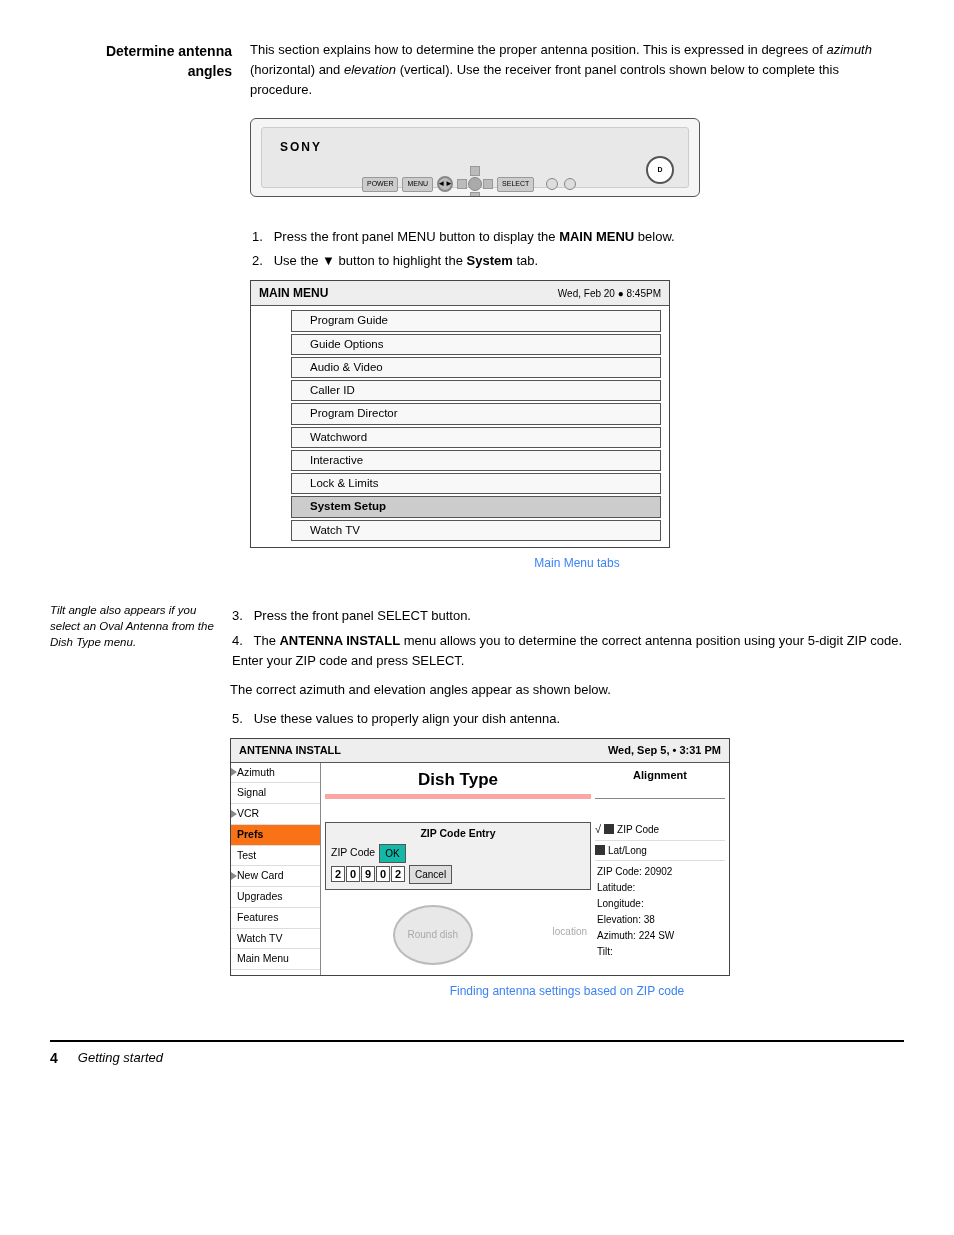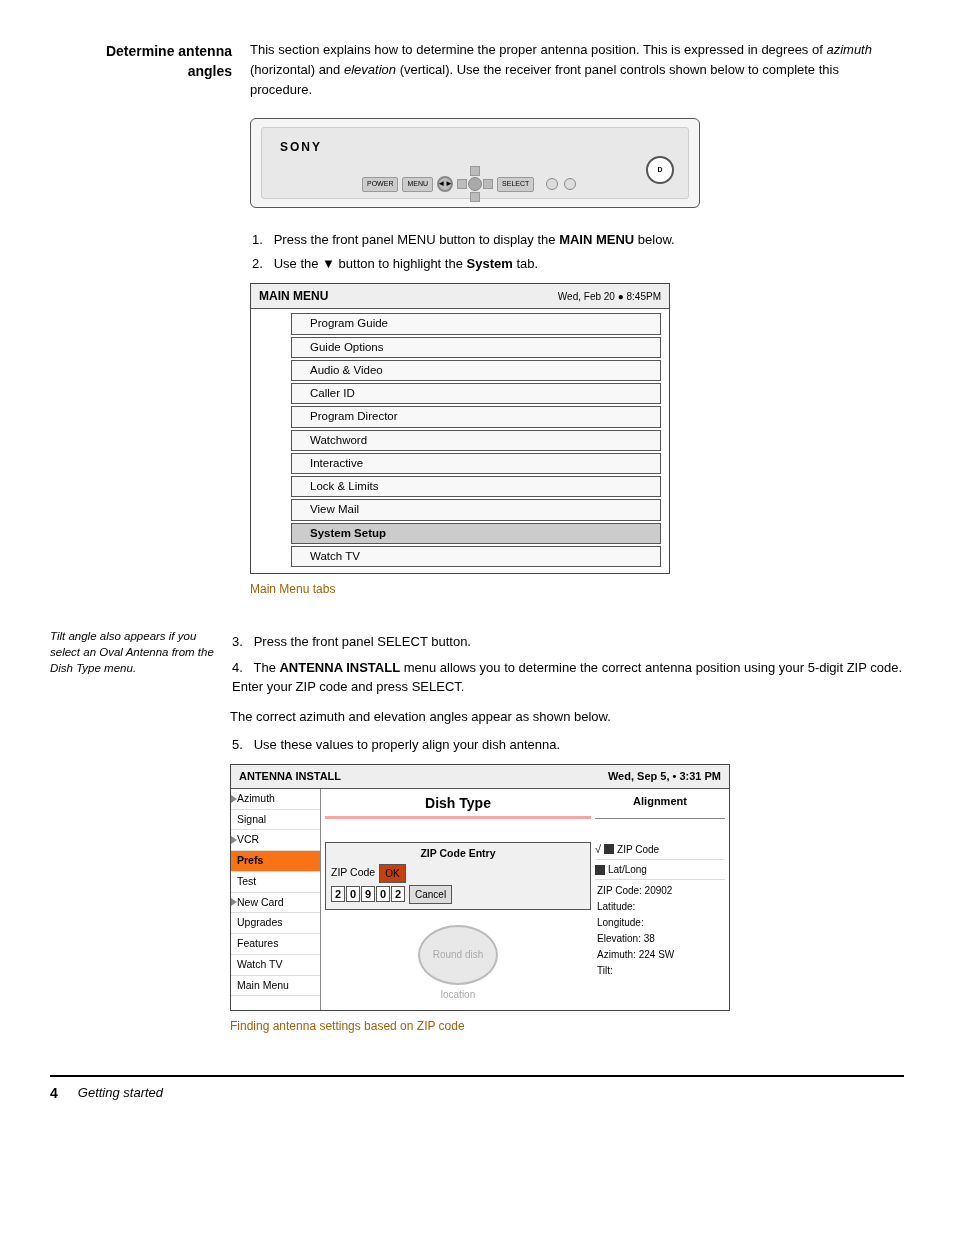--- a/index.html
+++ b/index.html
@@ -49,22 +49,22 @@
       flex: 1;
       font-size: 13px;
       line-height: 1.5;
     }
 
     
     .device-img {
       border: 1.5px solid #555;
       border-radius: 6px;
       width: 450px;
-      height: 90px;
-      margin: 18px 0 22px 0;
+      height: 79px;
+      margin: 18px 0 30px 0;
       position: relative;
       background: #f5f5f5;
       overflow: hidden;
     }
     .device-inner {
       position: absolute;
       top: 8px; left: 10px; right: 10px; bottom: 8px;
       border: 1px solid #ccc;
       background: #e8e8e8;
       border-radius: 3px;
@@ -186,24 +186,24 @@
       display: inline-block;
       margin-left: 32px;
     }
     .menu-item.wide { display: block; }
     .menu-item.highlight {
       background: #ccc;
       font-weight: bold;
     }
 
     .caption {
-      text-align: left;
+      text-align: center;
       font-size: 12px;
       margin: 4px 0 10px 0;
-      color: #a16207;
+      color: #3b82f6;
     }
 
     
     .side-note {
       font-style: italic;
       font-size: 11.5px;
       line-height: 1.4;
       width: 180px;
       min-width: 180px;
       text-align: left;
@@ -298,21 +298,21 @@
       border: 1.5px solid #555;
       width: 14px; height: 16px;
       display: flex; align-items: center; justify-content: center;
       font-size: 11px; font-weight: bold;
       background: #fff;
     }
     .zip-btn {
       border: 1px solid #555;
       padding: 1px 5px;
       font-size: 10px;
-      background: #c2410c;
+      background: #14b8a6;
     }
     .zip-cancel-btn {
       border: 1px solid #555;
       padding: 1px 5px;
       font-size: 10px;
       background: #ddd;
     }
     .align-col {
       width: 130px;
       font-size: 10px;
@@ -338,22 +338,23 @@
     .align-data {
       padding: 3px 2px;
       font-size: 10px;
       line-height: 1.6;
     }
     .dish-area {
       flex: 1;
       padding: 4px;
       text-align: right;
       display: flex;
-      flex-direction: column;
+      flex-direction: row;
       align-items: center;
+      gap: 16px;
     }
     .dish-oval {
       width: 80px; height: 60px;
       border-radius: 50%;
       border: 2px solid #bbb;
       background: #e8e8e8;
       margin: 8px auto 2px;
       display: flex; align-items: center; justify-content: center;
       color: #aaa; font-size: 10px;
     }
@@ -418,21 +419,20 @@
       </div>
       <div class="menu-items">
         <div class="menu-item wide">Program Guide</div>
         <div class="menu-item wide">Guide Options</div>
         <div class="menu-item wide">Audio &amp; Video</div>
         <div class="menu-item wide">Caller ID</div>
         <div class="menu-item wide">Program Director</div>
         <div class="menu-item wide">Watchword</div>
         <div class="menu-item wide">Interactive</div>
         <div class="menu-item wide">Lock &amp; Limits</div>
-        <div class="menu-item wide">View Mail</div>
         <div class="menu-item wide highlight">System Setup</div>
         <div class="menu-item wide">Watch TV</div>
       </div>
     </div>
     <div class="caption">Main Menu tabs</div>
 
   </div>
 </div>
 
 <div class="section-row">
@@ -474,21 +474,21 @@
           <div class="ant-tab notch">New Card</div>
           <div class="ant-tab">Upgrades</div>
           <div class="ant-tab">Features</div>
           <div class="ant-tab">Watch TV</div>
           <div class="ant-tab">Main Menu</div>
         </div>
 
         <div class="ant-main">
 
           <div style="display:flex; gap:4px; margin-bottom:3px;">
-            <div style="flex:1; text-align:center; font-weight:bold; font-size:14px; border-bottom:3px solid #fca5a5; padding-bottom:2px;">Dish Type</div>
+            <div style="flex:1; text-align:center; font-weight:bold; font-size:17px; border-bottom:5px solid #fca5a5; padding-bottom:2px;">Dish Type</div>
             <div style="width:130px; text-align:center; font-weight:bold; font-size:11px; border-bottom:1px solid #888; padding-bottom:2px;">Alignment</div>
           </div>
 
           <div style="display:flex; gap:4px;margin-top:20px;">
 
             <div style="flex:1;">
 
               <div class="zip-entry-box">
                 <div class="zip-entry-label">ZIP Code Entry</div>
                 <div class="zip-row">

